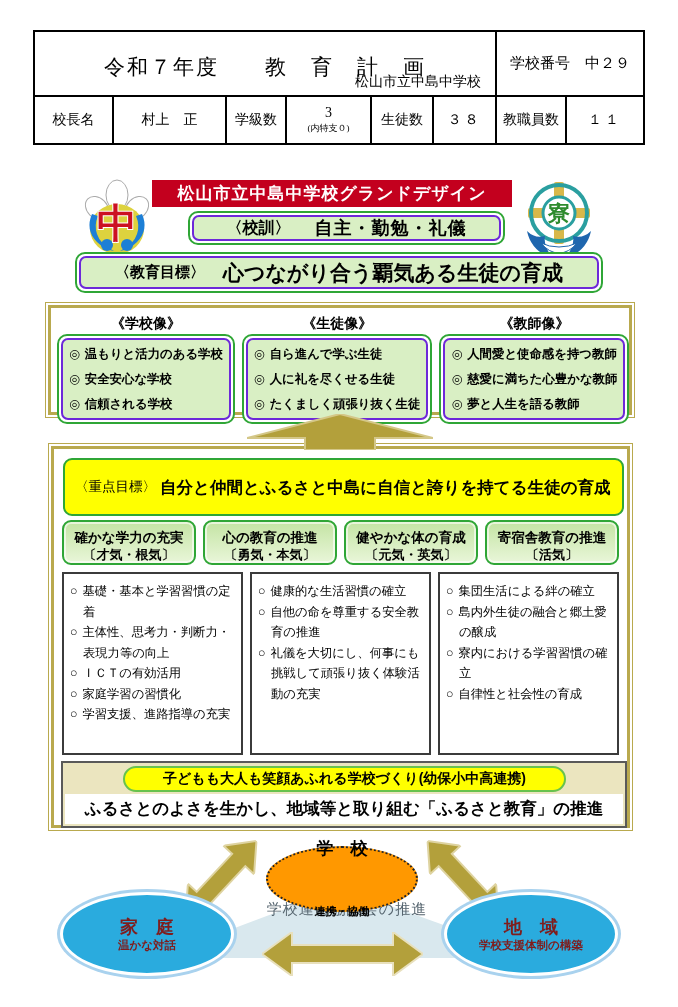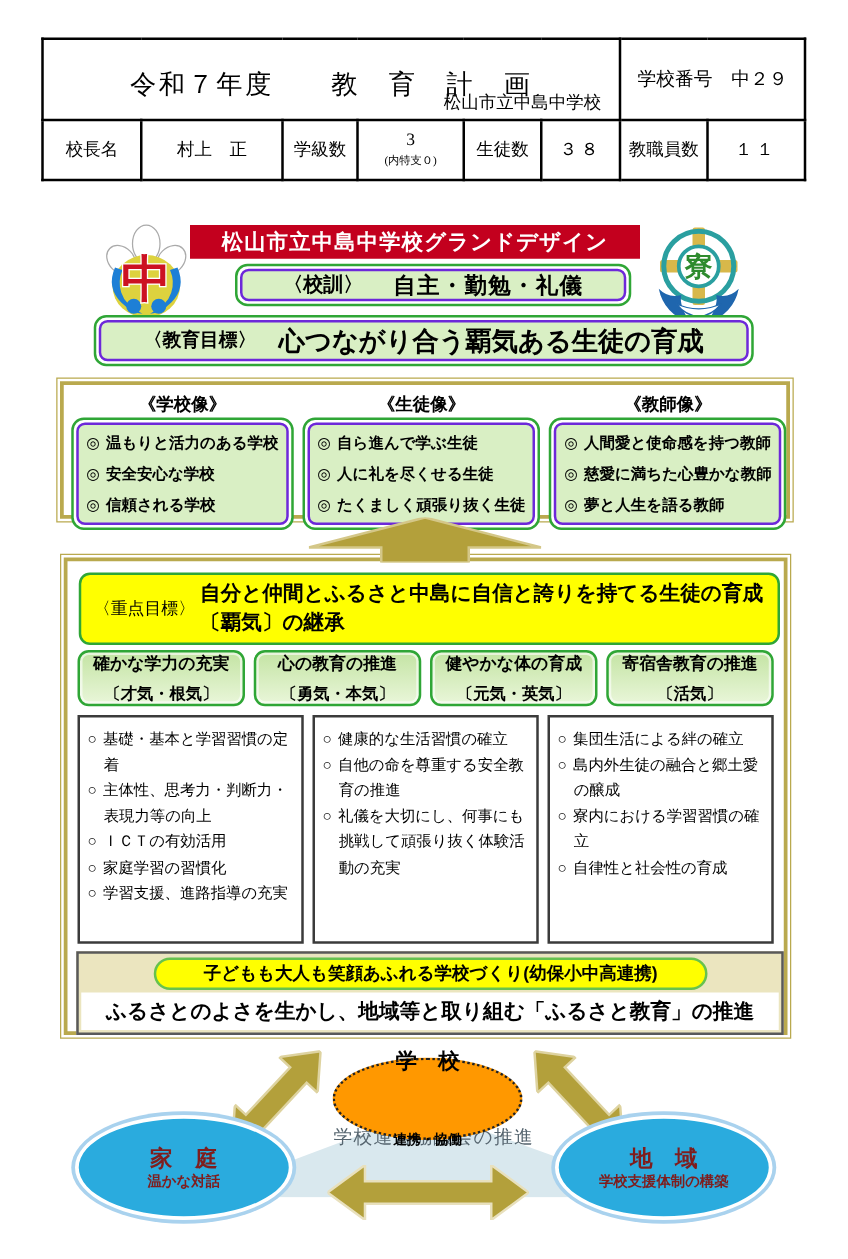--- a/index.html
+++ b/index.html
@@ -59,21 +59,21 @@
   .juuten { position:absolute; left:9px; top:9px; width:561px; height:58px; box-sizing:border-box;
             border:2px solid #2fa636; border-radius:9px; background:#ffff00;
             display:flex; align-items:center; padding:0 6px; }
   .juuten-label { flex:0 0 auto; font-size:13.5px; padding:0 4px; }
   .juuten-lines { font-weight:bold; font-size:16.5px; line-height:23px; }
   .pillars-heads, .pillars-lists { position:absolute; left:8px; right:8px; display:flex; gap:7px; }
   .pillars-heads { top:71px; height:45px; }
   .phead { flex:1; border:2px solid #2fa636; border-radius:9px;
            background:linear-gradient(180deg,#c4e4a4,#e9f6d9);
            box-shadow:inset 0 0 0 2px rgba(255,255,255,.6);
-           display:flex; flex-direction:column; align-items:center; justify-content:space-between; }
+           display:flex; flex-direction:column; align-items:center; justify-content:flex-end; }
   .phead-t { font-weight:bold; font-size:13.5px; line-height:17px; }
   .phead-s { font-weight:bold; font-size:13px; line-height:17px; }
   .pillars-lists { top:123px; height:183px; }
   .plist { flex:1; border:2px solid #3b3b3b; background:#fff; box-sizing:border-box; padding:7px 3px 0 6px; }
   .pitem { font-size:12.3px; line-height:20.5px; padding-left:13px; text-indent:-13px; }
 
   .bottombox { position:absolute; left:7px; top:312px; width:566px; height:67px; box-sizing:border-box;
                border:2px solid #595959; background:#ebe5bf; }
   .ypill { position:absolute; left:60px; top:3px; width:443px; height:26px; box-sizing:border-box;
            border:2px solid #67c24e; border-radius:14px; background:#ffff00;
@@ -224,21 +224,20 @@
     <polygon points="93,0 186,24 128,24 128,36 58,36 58,24 0,24" fill="#b3a03b" stroke="#d4c788" stroke-width="2"></polygon>
   </svg>
 
   <div class="goldbox mainbox">
     <div class="goldbox-in">
 
       <div class="juuten">
         <span class="juuten-label">〈重点目標〉</span>
         <div class="juuten-lines">
           <div>自分と仲間とふるさと中島に自信と誇りを持てる生徒の育成</div>
-          <div>〔覇気〕の継承</div>
         </div>
       </div>
 
       <div class="pillars-heads">
         <div class="phead">
           <div class="phead-t">確かな学力の充実</div>
           <div class="phead-s">〔才気・根気〕</div>
         </div>
         <div class="phead">
           <div class="phead-t">心の教育の推進</div>

